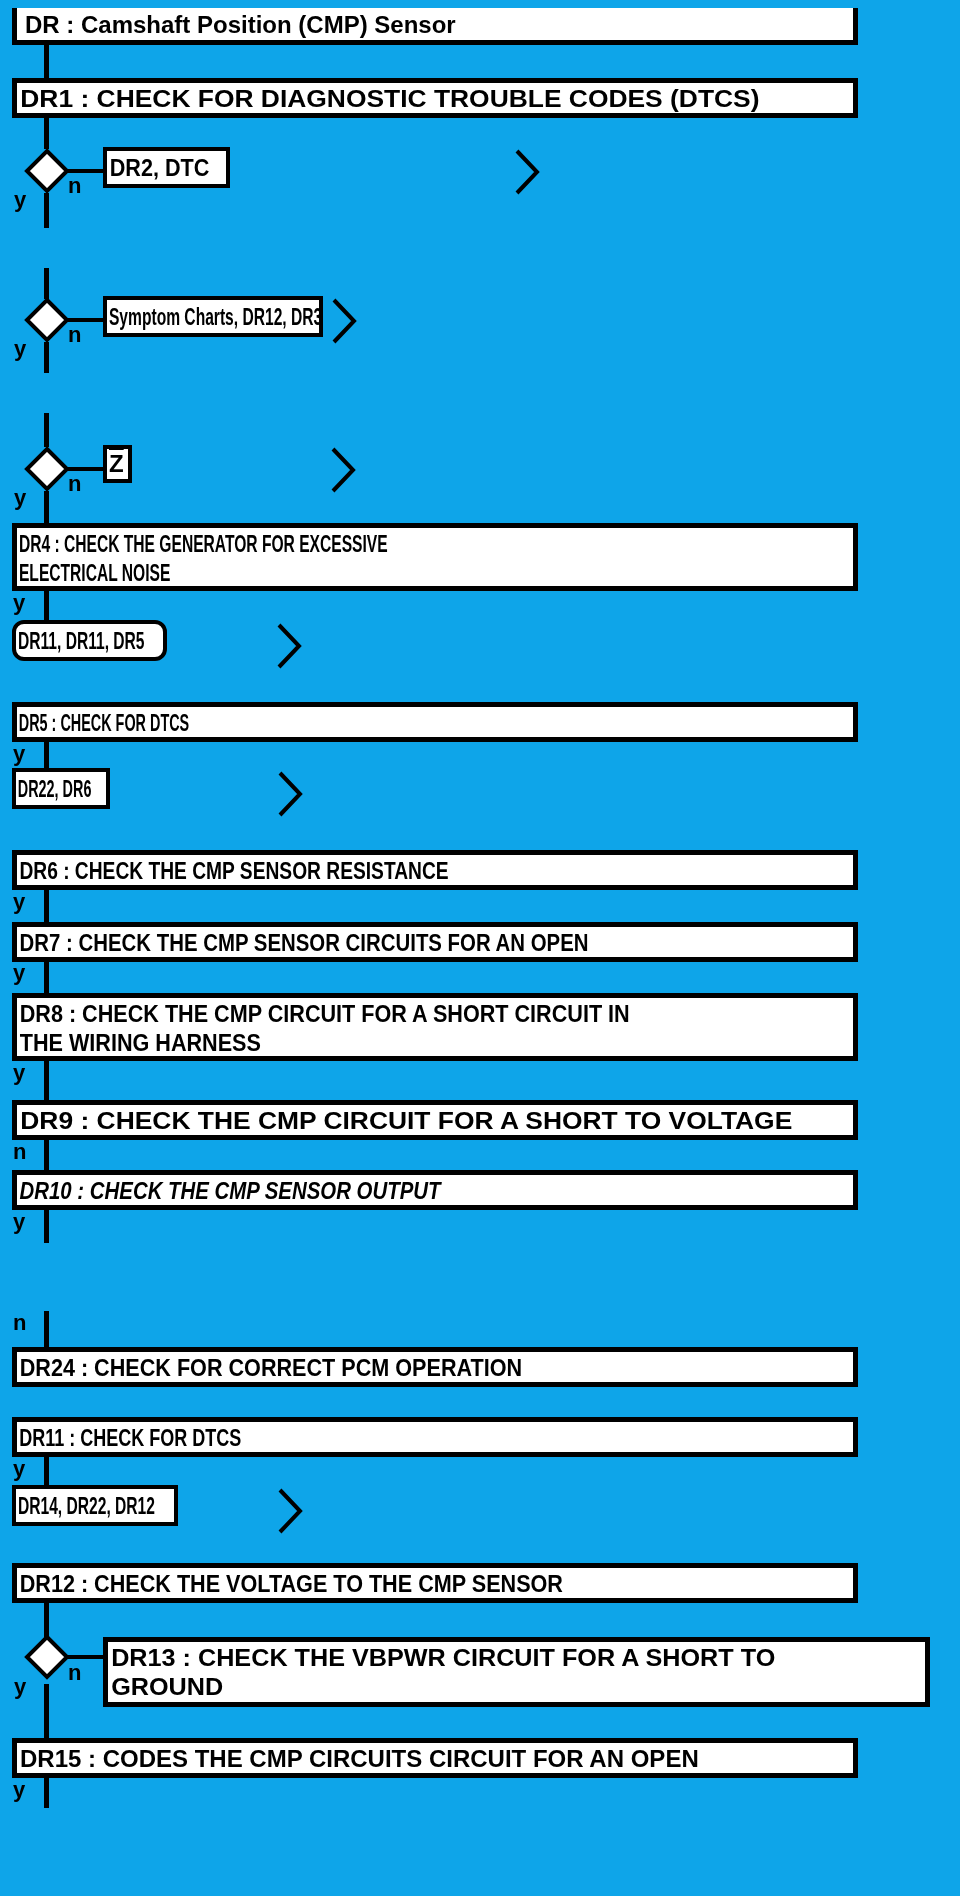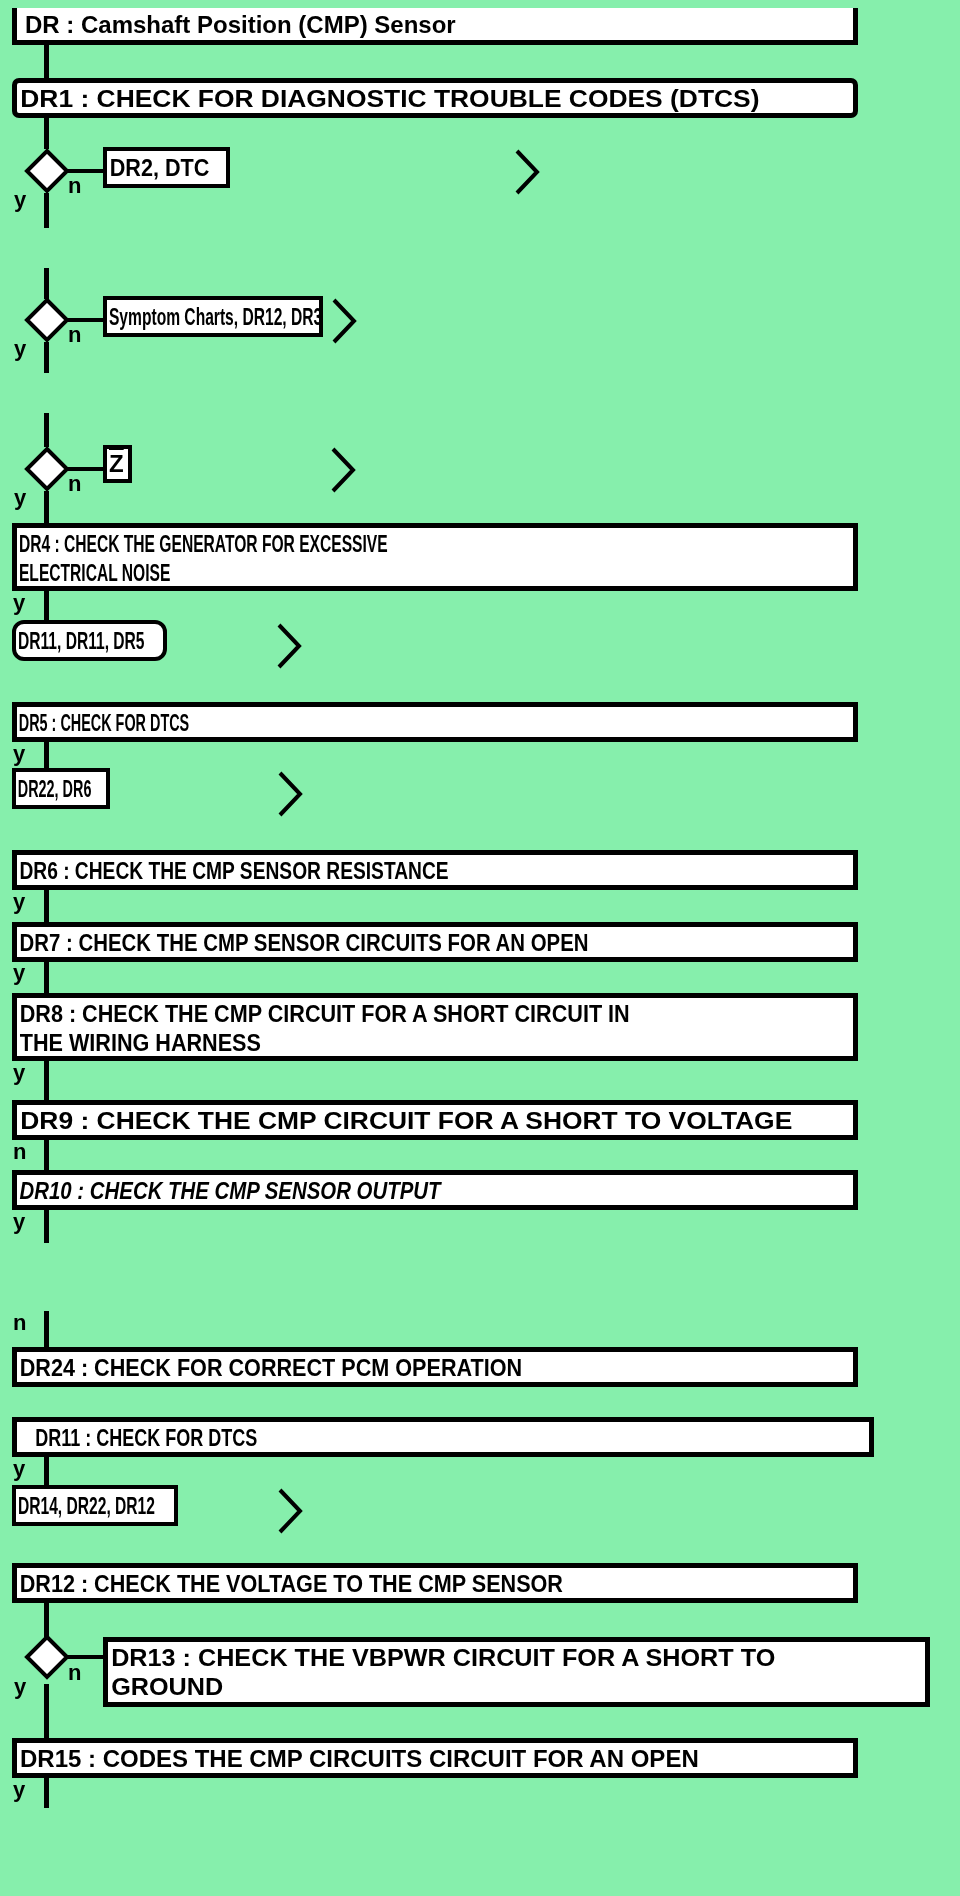--- a/index.html
+++ b/index.html
@@ -1,17 +1,17 @@
 <!DOCTYPE html>
 <html><head>
 <meta charset="utf-8">
 <style>
   html,body { margin:0; padding:0; background:#ffffff; }
   #c {
-    position:relative; width:960px; height:1896px; background:#86efac;
+    position:relative; width:960px; height:1896px; background:#0ea5e9;
     font-family:"Liberation Sans", sans-serif; font-weight:700; color:#000;
     overflow:hidden;
   }
   .step, .ref, .titlebox { position:absolute; background:#ffffff; border:5px solid #000; }
   .step { left:12px; width:836px; }
   .titlebox { left:12px; width:836px; border-top:none; }
   .ref { border-width:4px; }
   .txt { display:block; font-size:24px; line-height:30px; white-space:pre-line; transform-origin:0 0; padding:1px 0 0 3px; }
   .titlebox .txt { line-height:32px; padding-left:8px; }
   .two .txt { line-height:29px; }
@@ -22,33 +22,33 @@
   .dia { position:absolute; left:24px; width:46px; height:46px; }
   .chev { position:absolute; width:28px; height:50px; }
   .ov { text-decoration:overline; }
 
   .sx60{transform:scaleX(.60)} .sx65{transform:scaleX(.65)} .sx70{transform:scaleX(.70)}
   .sx75{transform:scaleX(.75)} .sx80{transform:scaleX(.80)} .sx85{transform:scaleX(.85)}
   .sx90{transform:scaleX(.90)} .sx95{transform:scaleX(.95)} .sx105{transform:scaleX(1.05)}
   .sx110{transform:scaleX(1.10)}
 
   #title { top:8px;   height:32px; }
-  #dr1  { top:78px;   height:30px;border-radius:7px; }
+  #dr1  { top:78px;   height:30px; }
   #dr2  { top:228px;  height:30px; }
   #dr3  { top:373px;  height:30px; }
   #dr4  { top:523px;  height:58px; }
   #dr5  { top:702px;  height:30px; }
   #dr6  { top:850px;  height:30px; }
   #dr7  { top:922px;  height:30px; }
   #dr8  { top:993px;  height:58px; }
   #dr9  { top:1100px; height:30px; }
   #dr10 { top:1170px; height:30px;font-style:italic; }
   #dr23 { top:1243px; height:58px; }
   #dr24 { top:1347px; height:30px; }
-  #dr11 { top:1417px; height:30px;padding-left:16px; }
+  #dr11 { top:1417px; height:30px; }
   #dr12 { top:1563px; height:30px; }
   #dr13 { left:103px; top:1637px; width:817px; height:60px; }
   #dr15 { top:1738px; height:30px; }
   #dr16 { top:1808px; height:59px; }
 
   #ref1 { left:103px; top:147px;  width:119px; height:33px; }
   #ref2 { left:103px; top:296px;  width:212px; height:33px; }
   #ref3 { left:103px; top:445px;  width:21px;  height:30px; }
   #ref4 { left:12px;  top:620px;  width:147px; height:33px;border-radius:12px; }
   #ref5 { left:12px;  top:768px;  width:90px;  height:33px; }

